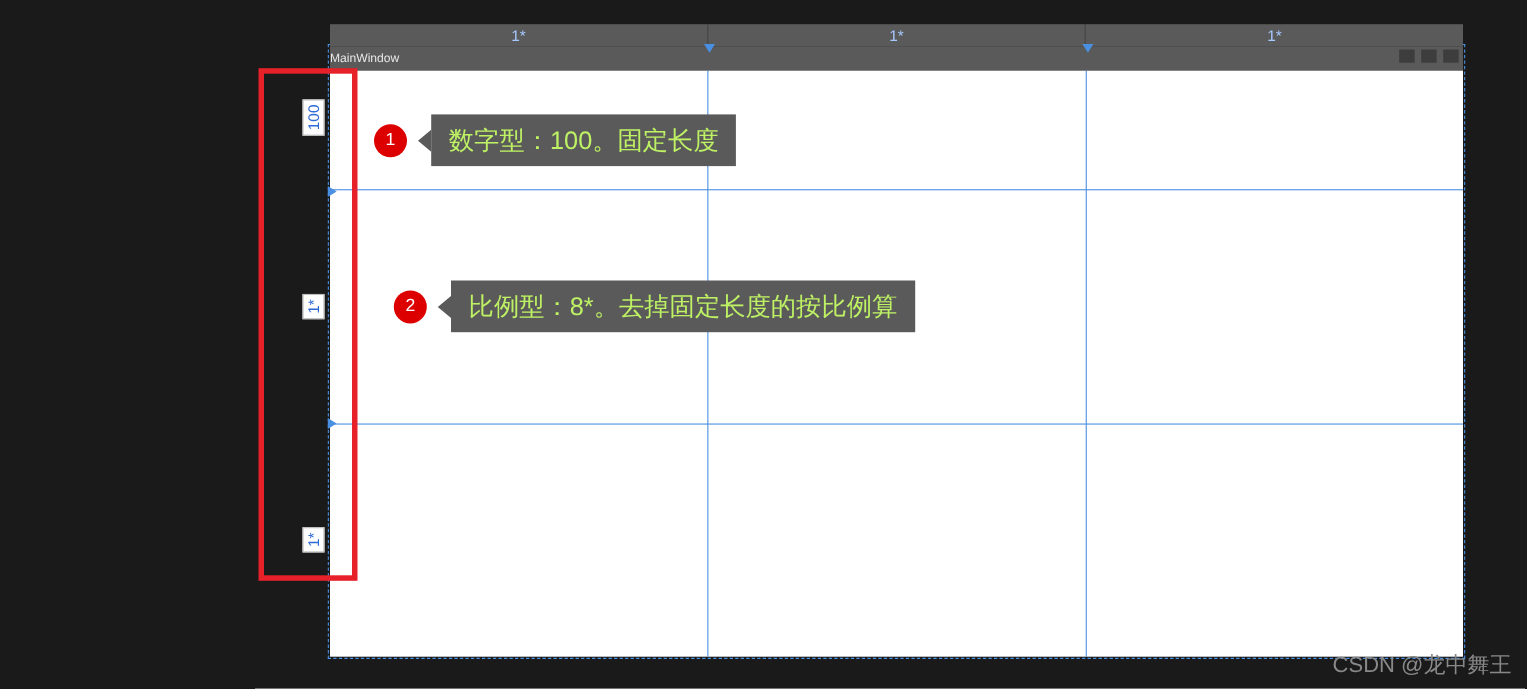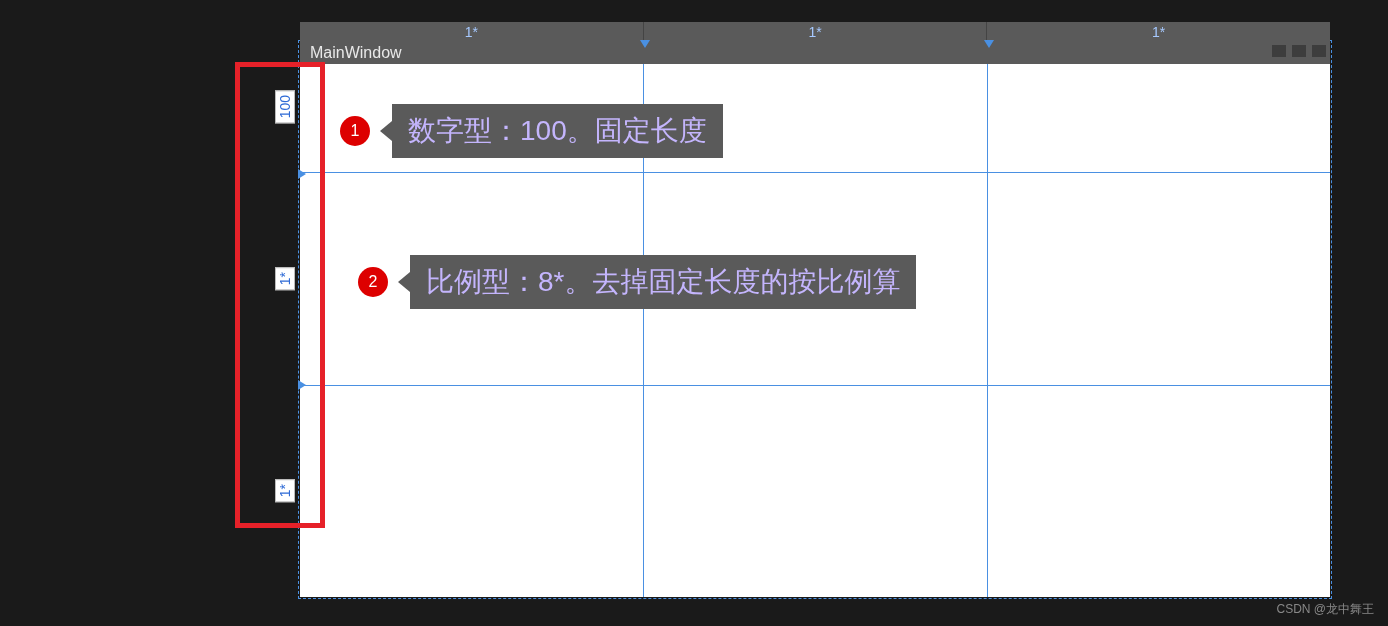--- a/index.html
+++ b/index.html
@@ -72,22 +72,21 @@
       border: 1px solid #bbb;
     }
     .title-bar {
       position: absolute;
       top: 20px;
       left: 30px;
       right: 0;
       height: 22px;
       background: #5a5a5a;
       color: #e8e8e8;
-      font-size: 16px;
-      padding-left: 10px;
+      font-size: 11px;
       line-height: 22px;
       z-index: 2;
     }
     .window-buttons {
       position: absolute;
       right: 4px;
       top: 3px;
       display: flex;
       gap: 6px;
     }
@@ -160,22 +159,22 @@
       flex-shrink: 0;
     }
     .callout-arrow {
       width: 0; height: 0;
       border-top: 10px solid transparent;
       border-bottom: 10px solid transparent;
       border-right: 12px solid #5a5a5a;
     }
     .callout-text {
       background: #5a5a5a;
-      color: #c4b5fd;
-      font-size: 28px;
+      color: #bef264;
+      font-size: 23px;
       padding: 8px 16px;
       white-space: nowrap;
     }
     .resize-marker {
       position: absolute;
       width: 0; height: 0;
       z-index: 4;
     }
     .marker-col {
       top: 18px;
@@ -187,21 +186,21 @@
       left: 28px;
       border-top: 5px solid transparent;
       border-bottom: 5px solid transparent;
       border-left: 8px solid #4a90e2;
     }
     .watermark {
       position: absolute;
       right: 14px;
       bottom: 8px;
       color: #888;
-      font-size: 12px;
+      font-size: 20px;
       z-index: 20;
     }
   </style>
 </head>
 <body>
 
 <div class="designer-area">
 
   <div class="col-ruler">
     <div class="col-ruler-cell">1*</div>

